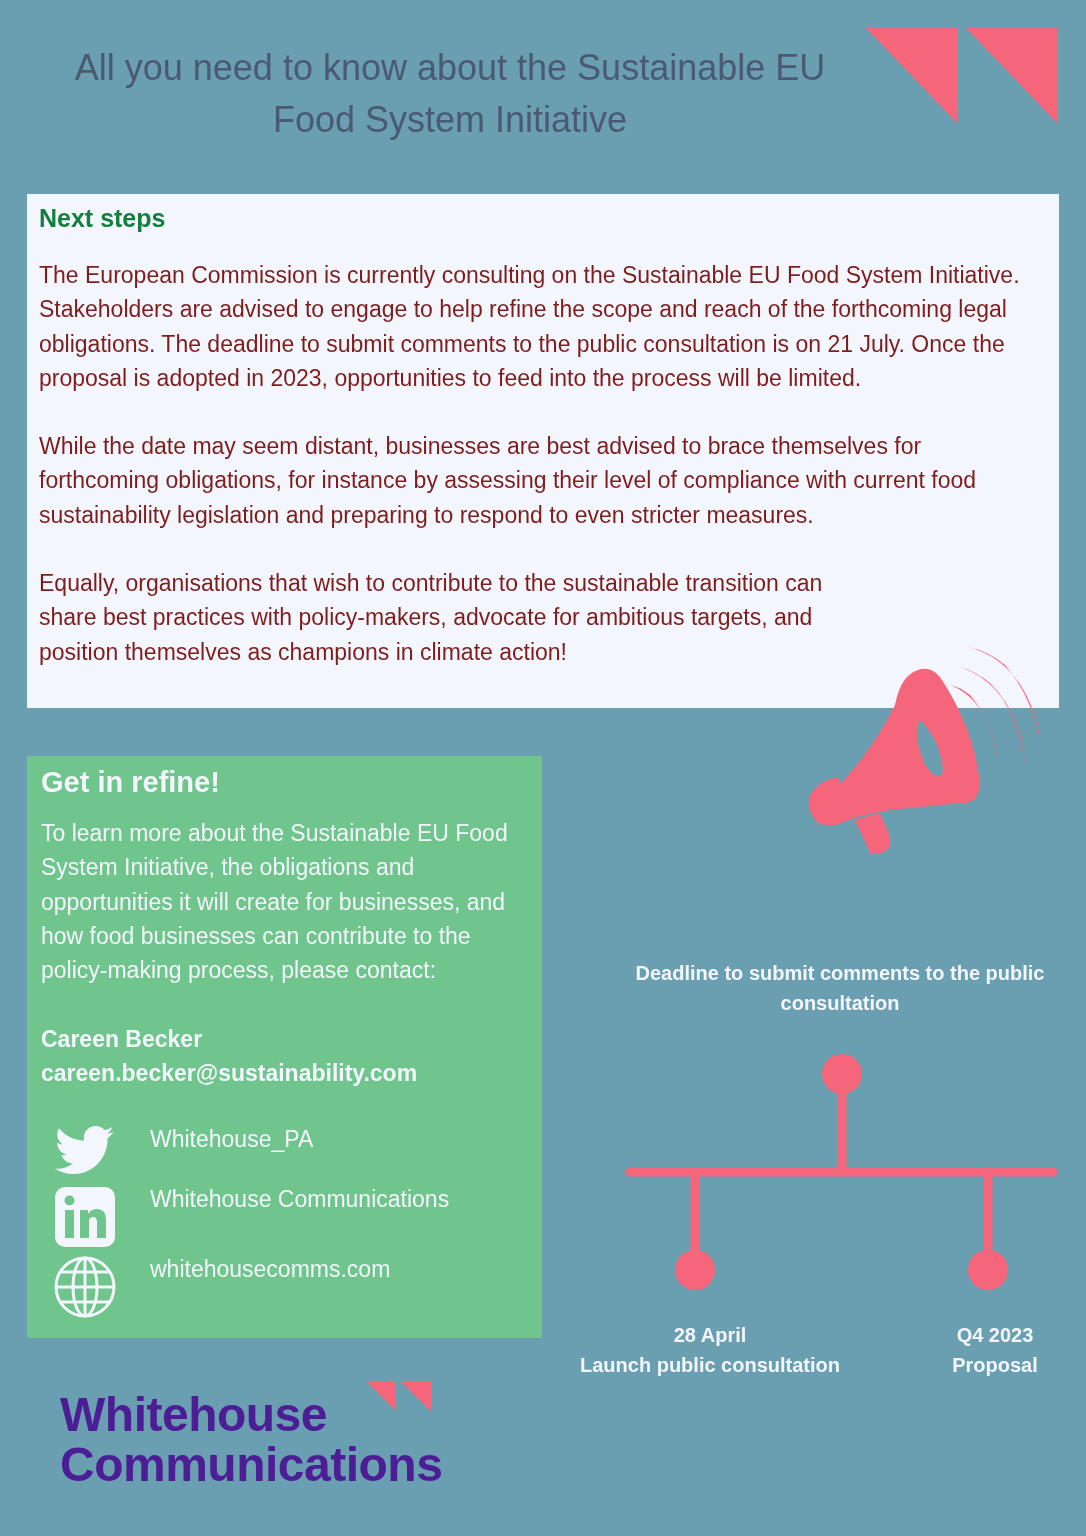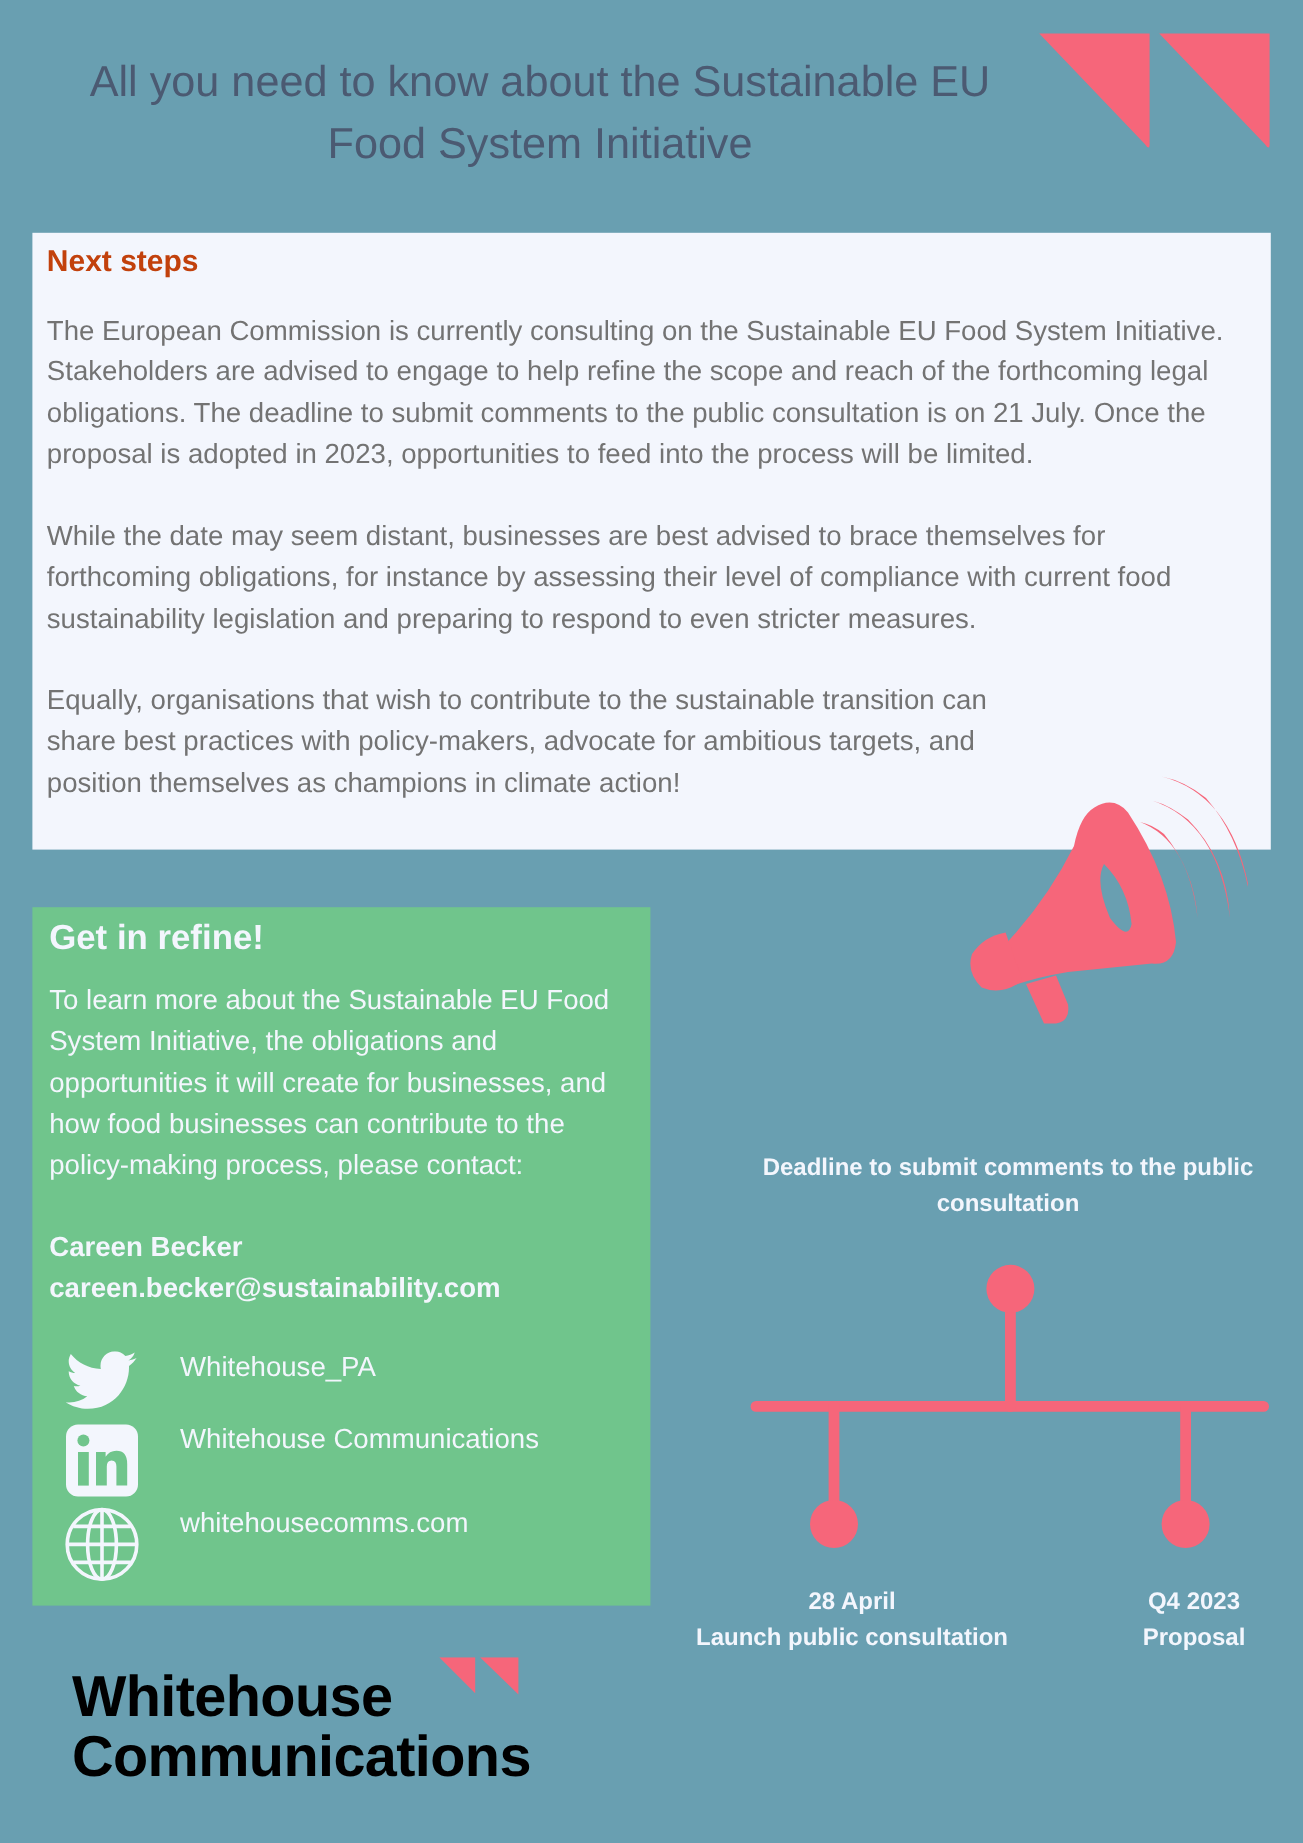--- a/index.html
+++ b/index.html
@@ -1,32 +1,32 @@
 <!DOCTYPE html>
 <html><head>
 <meta charset="utf-8">
 <style>
   html,body{margin:0;padding:0;}
   body{width:1086px;height:1536px;background:#699fb1;position:relative;overflow:hidden;font-family:"Liberation Sans",sans-serif;}
   .title{position:absolute;left:20px;top:42px;width:860px;text-align:center;color:#4b5a72;font-size:36px;font-weight:normal;line-height:52px;}
   .quote-top{position:absolute;left:864px;top:26px;}
   .panel{position:absolute;left:27px;top:194px;width:1032px;height:514px;background:#f3f6fd;}
-  .panel h2{margin:0;position:absolute;left:12px;top:10px;color:#c2410c;font-size:25px;font-weight:bold;}
-  .panel .paras{position:absolute;left:12px;top:64px;width:1000px;color:#737373;font-size:23px;line-height:34.3px;}
+  .panel h2{margin:0;position:absolute;left:12px;top:10px;color:#15803d;font-size:25px;font-weight:bold;}
+  .panel .paras{position:absolute;left:12px;top:64px;width:1000px;color:#7f1d1d;font-size:23px;line-height:34.3px;}
   .panel p{margin:0 0 34px 0;}
   .megaphone{position:absolute;left:800px;top:645px;}
   .contact{position:absolute;left:27px;top:756px;width:515px;height:582px;background:#70c58c;color:#f3f6fd;}
   .contact h3{margin:0;position:absolute;left:14px;top:10px;font-size:29px;font-weight:bold;}
   .contact .intro{position:absolute;left:14px;top:60px;width:495px;font-size:23px;line-height:34.3px;}
   .contact .person{position:absolute;left:14px;top:266px;font-size:23px;line-height:34px;font-weight:bold;}
   .social{position:absolute;left:27px;display:flex;align-items:flex-start;}
   .social span{position:absolute;left:96px;font-size:23px;white-space:nowrap;}
   .timeline{position:absolute;left:560px;top:950px;width:520px;height:440px;}
   .tl-label{position:absolute;color:#f3f6fd;font-size:20px;font-weight:bold;text-align:center;line-height:30px;}
-  .logo{position:absolute;left:60px;top:1390px;color:#000000;font-size:48px;font-weight:bold;line-height:50px;letter-spacing:-0.5px;}
+  .logo{position:absolute;left:60px;top:1390px;color:#4c1d95;font-size:48px;font-weight:bold;line-height:50px;letter-spacing:-0.5px;}
   .logo-quote{position:absolute;left:366px;top:1381px;}
 </style>
 </head>
 <body>
 
 <div class="title">
   <div>All you need to know about the Sustainable EU</div>
   <div>Food System Initiative</div>
 </div>
 

